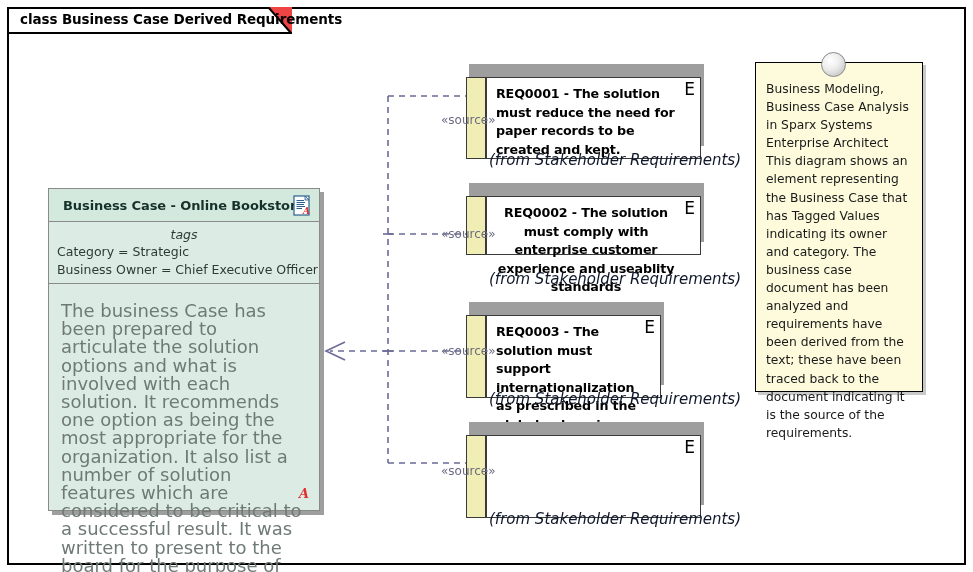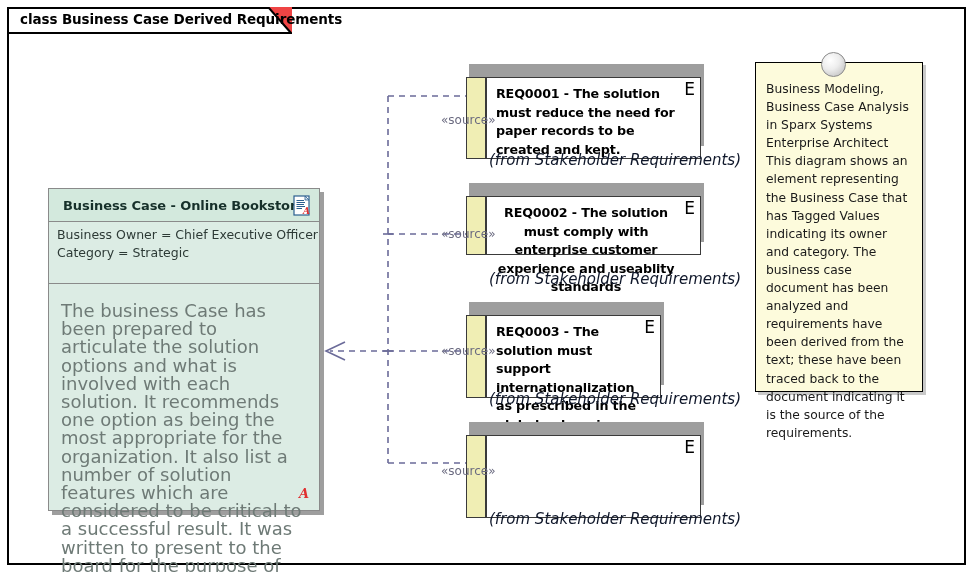--- a/index.html
+++ b/index.html
@@ -302,22 +302,23 @@
             <line x1="3.5" y1="7.5" x2="12" y2="7.5"></line>
             <line x1="3.5" y1="9.5" x2="11" y2="9.5"></line>
             <line x1="3.5" y1="11.5" x2="12" y2="11.5"></line>
             <line x1="3.5" y1="13.5" x2="9" y2="13.5"></line>
           </g>
           <text x="10" y="19" font-size="9" font-weight="bold" font-style="italic" fill="#e03030" font-family="DejaVu Serif, serif">A</text>
         </svg>
       </div>
 
       <div id="bc-tags">
+        <div id="bc-tags-title">tags</div>
+        <div class="bc-tag-row">Category = Strategic</div>
         <div class="bc-tag-row">Business Owner = Chief Executive Officer</div>
-        <div class="bc-tag-row">Category = Strategic</div>
       </div>
 
       <div id="bc-notes">
         <div id="bc-notes-text">The business Case has been prepared to articulate the solution options and what is involved with each solution. It recommends one option as being the most appropriate for the organization. It also list a number of solution features which are considered to be critical to a successful result. It was written to present to the board for the purpose of securing funding for this strategic project.</div>
         <div id="bc-notes-mark">A</div>
       </div>
 
     </div>
   </div>
 

